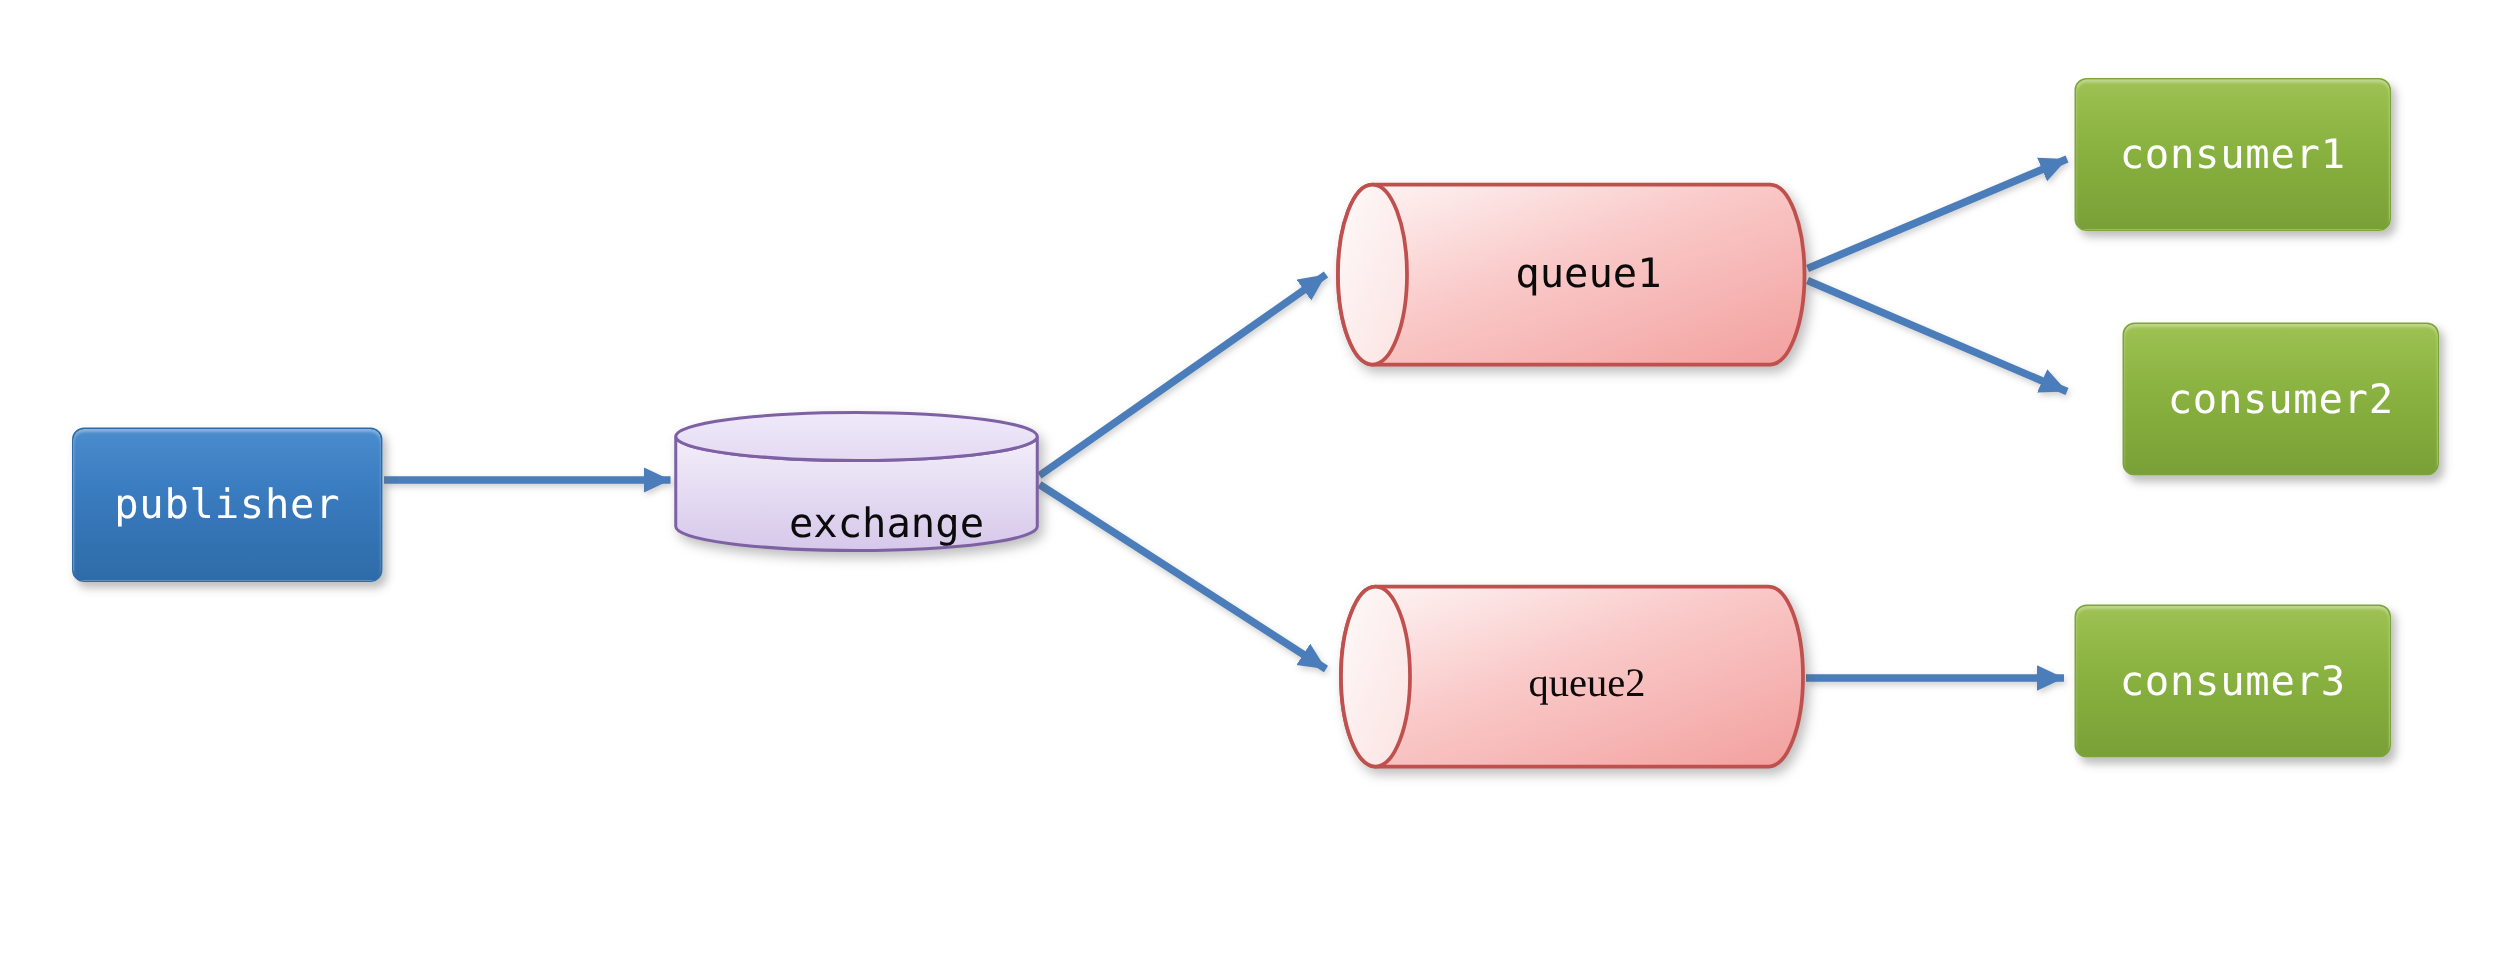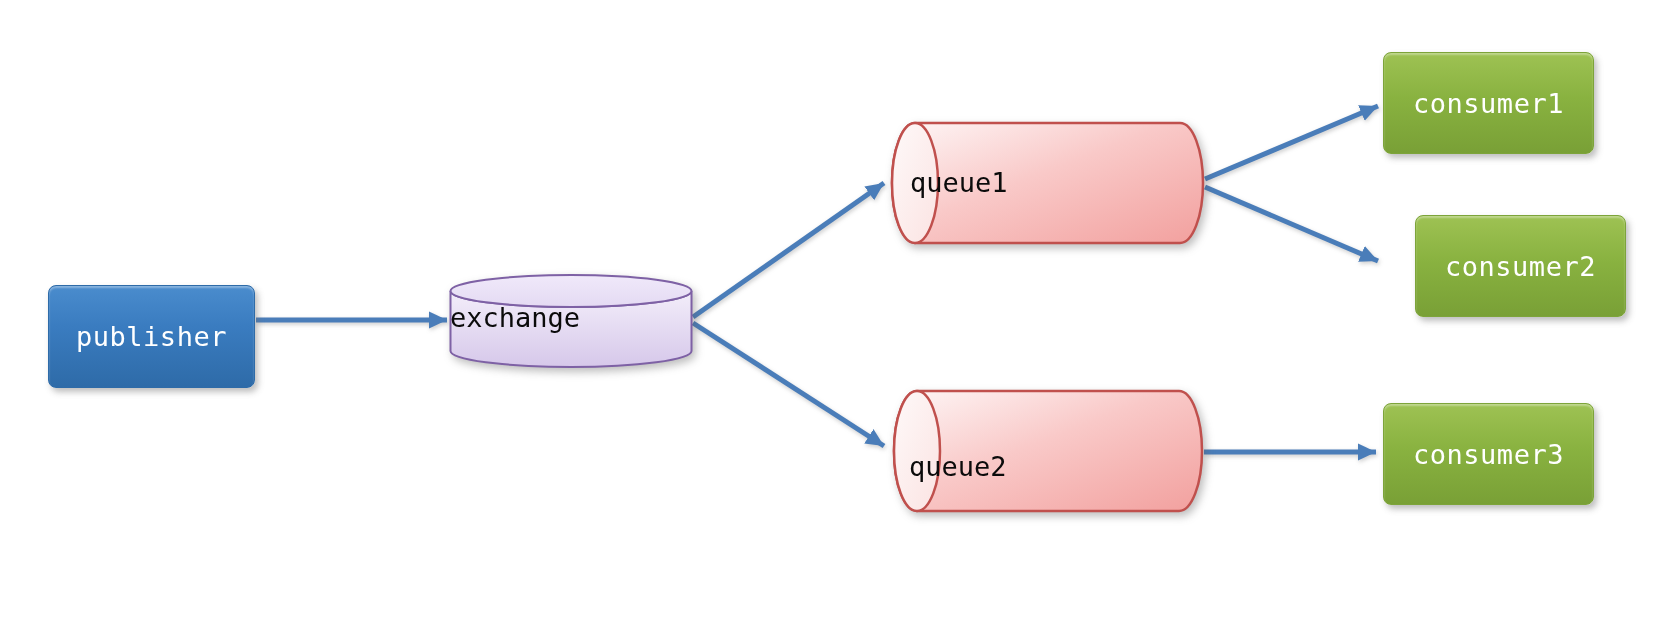--- a/index.html
+++ b/index.html
@@ -32,28 +32,28 @@
     background:linear-gradient(180deg,#9ec253 0%,#89b240 45%,#79a036 100%);
     border:1px solid #7da43a;
   }
   .consumer1{top:52px;}
   .consumer2{top:215px;margin-left:32px;}
   .consumer3{top:403px;}
 
   .cyl-label{
     position:absolute;
     display:block;
-    text-align:left;
+    text-align:center;
     font-size:27px;
     color:#0b0b0b;
     line-height:30px;
   }
-  .label-exchange{left:450px;top:303px;width:282px;}
+  .label-exchange{left:450px;top:335px;width:282px;}
   .label-queue1{left:910px;top:168px;width:298px;}
-  .label-queue2{left:909px;top:452px;width:298px;}
+  .label-queue2{left:909px;top:440px;width:298px;font-family:Liberation Serif, serif;}
 
   .cyl-shape{filter:drop-shadow(3px 4px 4px rgba(90,90,90,0.40));}
   .edges{filter:drop-shadow(1px 2px 2px rgba(90,90,90,0.30));}
 </style>
 </head>
 <body>
 
 <div class="canvas">
 
   <svg class="layer" width="1668" height="644" viewBox="0 0 1668 644">

